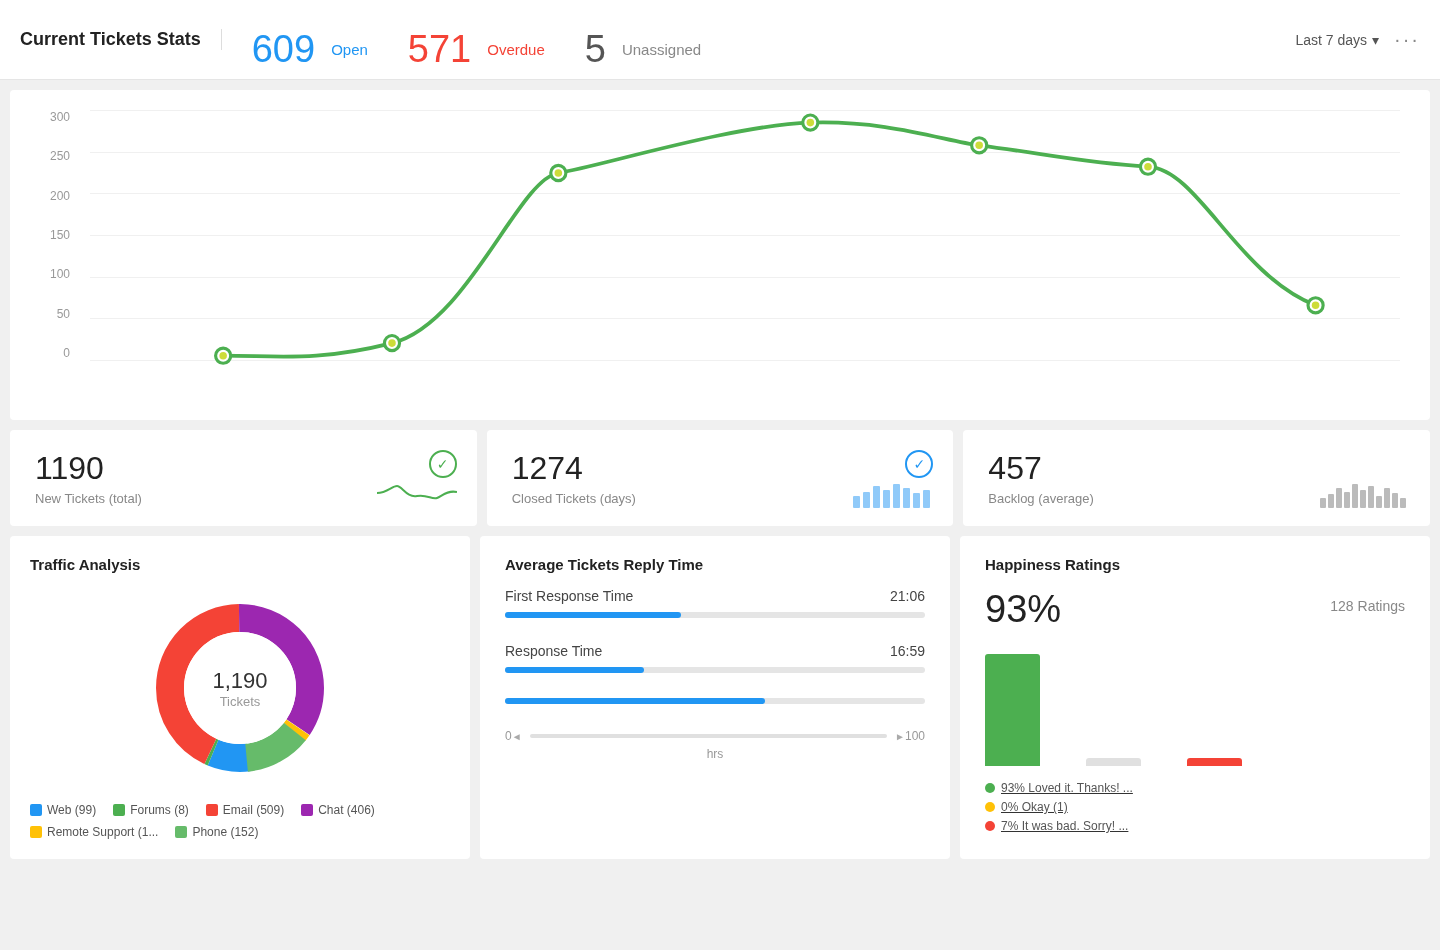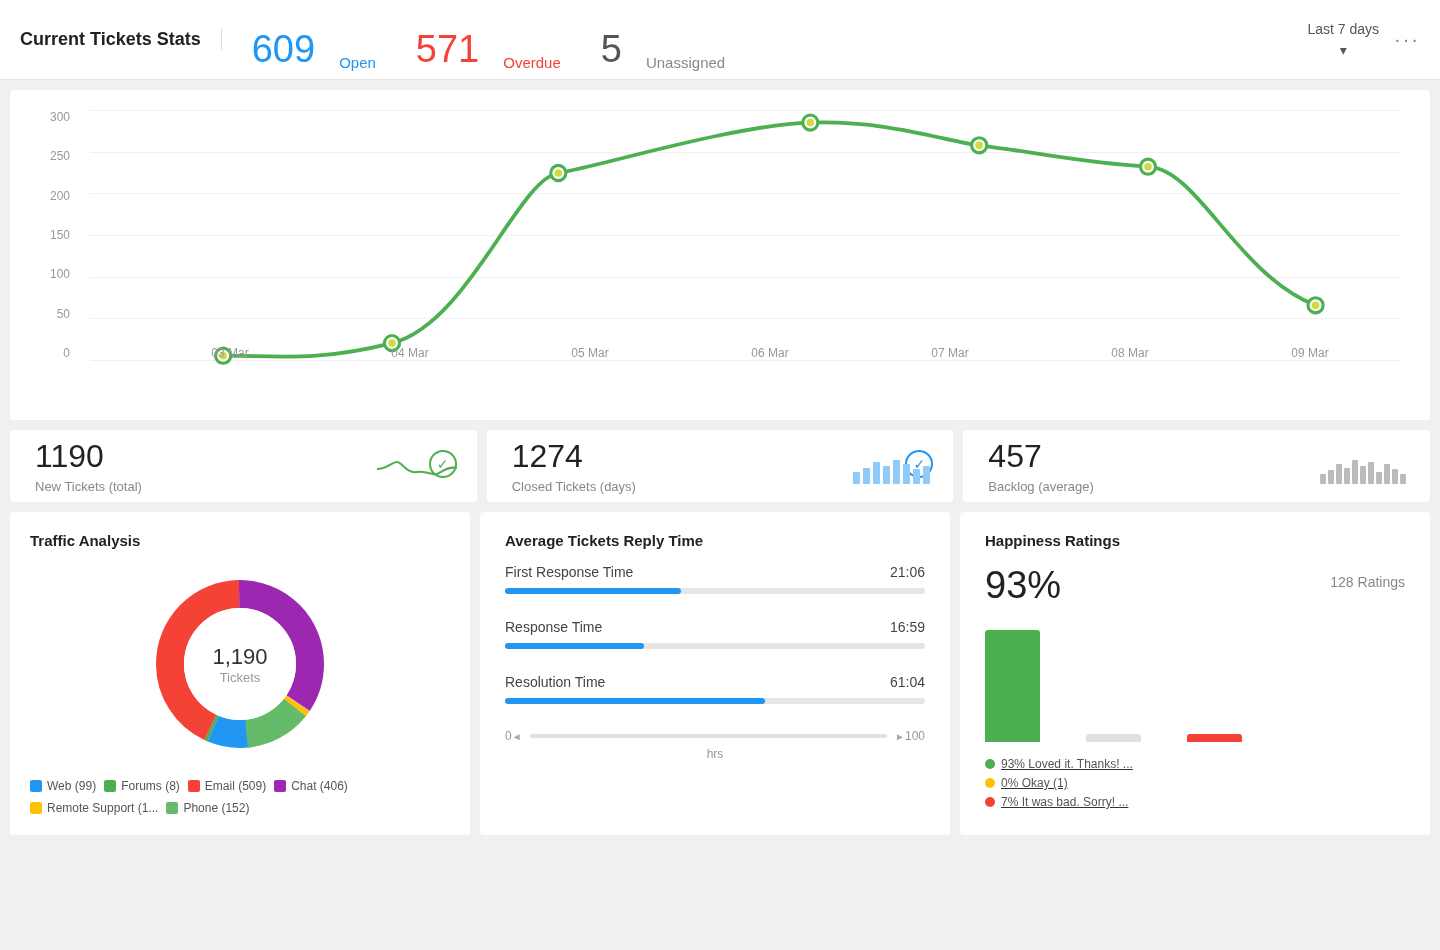--- a/index.html
+++ b/index.html
@@ -4,70 +4,70 @@
   <style>
     * { box-sizing: border-box; margin: 0; padding: 0; }
     body { font-family: -apple-system, BlinkMacSystemFont, 'Segoe UI', sans-serif; background: #f0f0f0; font-size: 14px; color: #333; }
 
     .dashboard { width: 1440px; min-height: 950px; background: #f0f0f0; }
 
     
     .header { background: #fff; display: flex; align-items: center; padding: 0 20px; height: 80px; border-bottom: 1px solid #e5e5e5; }
     .header-title { font-size: 18px; font-weight: 600; color: #222; padding-right: 20px; border-right: 1px solid #ddd; margin-right: 30px; white-space: nowrap; }
     .header-stats { display: flex; align-items: center; gap: 40px; flex: 1; }
-    .stat-item { display: flex; align-items: flex-end; gap: 24px; margin-top: 20px; }
+    .stat-item { display: flex; align-items: center; gap: 16px; margin-top: 20px; }
     .stat-number { font-size: 38px; font-weight: 300; }
     .stat-number.blue { color: #2196F3; }
     .stat-number.red { color: #F44336; }
     .stat-number.gray { color: #555; }
     .stat-label { font-size: 15px; }
     .stat-label.blue { color: #2196F3; }
     .stat-label.red { color: #F44336; }
     .stat-label.gray { color: #888; }
     .header-right { display: flex; align-items: center; gap: 15px; margin-left: auto; }
-    .last-days { display: flex; align-items: center; gap: 5px; font-size: 14px; color: #555; cursor: pointer; flex-direction: column; }
+    .last-days { display: flex; align-items: center; gap: 5px; font-size: 14px; color: #555; cursor: pointer; }
     .more-btn { font-size: 20px; color: #888; cursor: pointer; letter-spacing: 2px; }
 
     
     .chart-section { background: #fff; margin: 10px; padding: 20px 30px 30px; border-radius: 4px; }
     .chart-area { position: relative; height: 280px; }
     .chart-y-labels { position: absolute; left: 0; top: 0; bottom: 30px; display: flex; flex-direction: column; justify-content: space-between; align-items: flex-end; padding-right: 10px; width: 40px; }
     .chart-y-label { font-size: 12px; color: #999; }
     .chart-plot { position: absolute; left: 50px; right: 0; top: 0; bottom: 30px; }
     .chart-grid { position: absolute; left: 0; right: 0; top: 0; bottom: 0; }
     .chart-grid-line { position: absolute; left: 0; right: 0; height: 1px; background: #f0f0f0; }
     .bars-container { position: absolute; left: 0; right: 0; top: 0; bottom: 0; display: flex; align-items: flex-end; justify-content: space-around; }
     .bar-group { display: flex; flex-direction: column; align-items: center; width: 60px; position: relative; }
     .bar { background: #42A5F5; border-radius: 2px 2px 0 0; width: 45px; }
     .chart-x-labels { position: absolute; left: 50px; right: 0; bottom: 0; display: flex; justify-content: space-around; }
     .chart-x-label { font-size: 12px; color: #999; }
     
     .chart-svg { position: absolute; left: 50px; right: 0; top: 0; bottom: 30px; pointer-events: none; }
 
     
     .stats-row { display: flex; gap: 10px; margin: 0 10px 10px; }
-    .stat-card { background: #fff; border-radius: 4px; padding: 8px 25px; flex: 1; position: relative; }
+    .stat-card { background: #fff; border-radius: 4px; padding: 20px 25px; flex: 1; position: relative; }
     .stat-card-number { font-size: 32px; font-weight: 300; color: #222; }
     .stat-card-label { font-size: 13px; color: #888; margin-top: 4px; }
     .stat-card-icon { position: absolute; top: 20px; right: 20px; }
     .stat-card-chart { position: absolute; bottom: 15px; right: 20px; }
     .check-circle-green { width: 28px; height: 28px; border-radius: 50%; border: 2px solid #4CAF50; display: flex; align-items: center; justify-content: center; color: #4CAF50; font-size: 14px; }
     .check-circle-blue { width: 28px; height: 28px; border-radius: 50%; border: 2px solid #2196F3; display: flex; align-items: center; justify-content: center; color: #2196F3; font-size: 14px; }
 
     
     .bottom-row { display: flex; gap: 10px; margin: 0 10px 10px; }
 
     
     .traffic-card { background: #fff; border-radius: 4px; padding: 20px; flex: 1; }
     .card-title { font-size: 15px; font-weight: 600; color: #222; margin-bottom: 15px; }
     .donut-container { display: flex; justify-content: center; align-items: center; margin: 10px 0; position: relative; }
     .donut-center { position: absolute; text-align: center; }
     .donut-center-number { font-size: 22px; font-weight: 300; color: #333; }
     .donut-center-label { font-size: 13px; color: #999; }
-    .legend { display: flex; flex-wrap: wrap; gap: 8px 8px; margin-top: 15px; }
+    .legend { display: flex; flex-wrap: wrap; gap: 8px 17px; margin-top: 15px; }
     .legend-item { display: flex; align-items: center; gap: 5px; font-size: 12px; color: #555; }
     .legend-dot { width: 12px; height: 12px; border-radius: 2px; flex-shrink: 0; }
 
     
     .reply-card { background: #fff; border-radius: 4px; padding: 20px 25px; flex: 1; }
     .reply-row { margin-bottom: 25px; }
     .reply-header { display: flex; justify-content: space-between; align-items: center; margin-bottom: 8px; }
     .reply-label { font-size: 14px; color: #444; }
     .reply-value { font-size: 14px; color: #444; font-weight: 500; }
     .progress-bar-bg { height: 6px; background: #e5e5e5; border-radius: 3px; position: relative; }
@@ -190,29 +190,20 @@
 
           <circle cx="66" cy="195" r="3" fill="#CDDC39"></circle>
           <circle cx="200" cy="185" r="3" fill="#CDDC39"></circle>
           <circle cx="332" cy="50" r="3" fill="#CDDC39"></circle>
           <circle cx="532" cy="10" r="3" fill="#CDDC39"></circle>
           <circle cx="666" cy="28" r="3" fill="#CDDC39"></circle>
           <circle cx="800" cy="45" r="3" fill="#CDDC39"></circle>
           <circle cx="933" cy="155" r="3" fill="#CDDC39"></circle>
         </svg>
 
-        <div class="chart-x-labels">
-          <span class="chart-x-label">03 Mar</span>
-          <span class="chart-x-label">04 Mar</span>
-          <span class="chart-x-label">05 Mar</span>
-          <span class="chart-x-label">06 Mar</span>
-          <span class="chart-x-label">07 Mar</span>
-          <span class="chart-x-label">08 Mar</span>
-          <span class="chart-x-label">09 Mar</span>
-        </div>
       </div>
     </div>
   </div>
 
   <div class="stats-row">
 
     <div class="stat-card">
       <div class="stat-card-number">1190</div>
       <div class="stat-card-label">New Tickets (total)</div>
       <div class="stat-card-icon">
@@ -337,24 +328,20 @@
         <div class="reply-header">
           <span class="reply-label">Response Time</span>
           <span class="reply-value">16:59</span>
         </div>
         <div class="progress-bar-bg">
           <div class="progress-bar-fill" style="width:33%;"></div>
         </div>
       </div>
 
       <div class="reply-row">
-        <div class="reply-header">
-          <span class="reply-label">Resolution Time</span>
-          <span class="reply-value">61:04</span>
-        </div>
         <div class="progress-bar-bg">
           <div class="progress-bar-fill" style="width:62%;"></div>
         </div>
       </div>
 
       <div class="scale-row">
         <span class="scale-label">0</span>
         <span class="scale-arrow-left">◄</span>
         <div class="scale-track"></div>
         <span class="scale-arrow-right">►</span>

